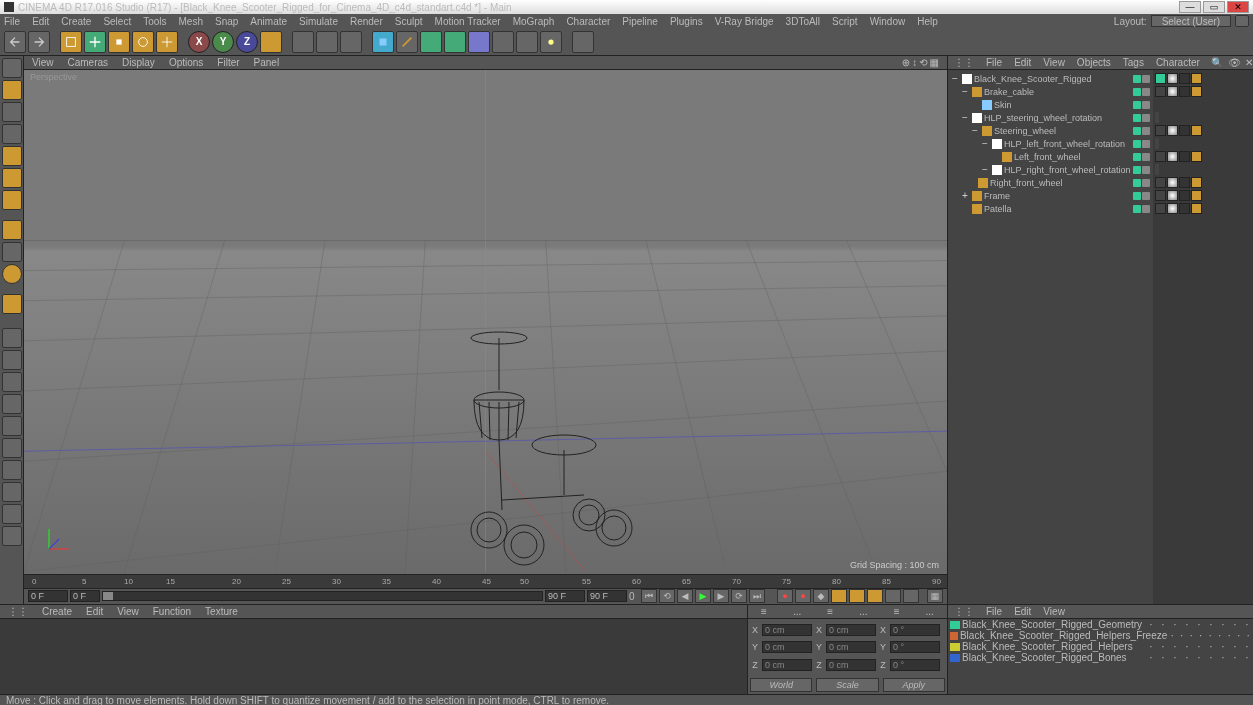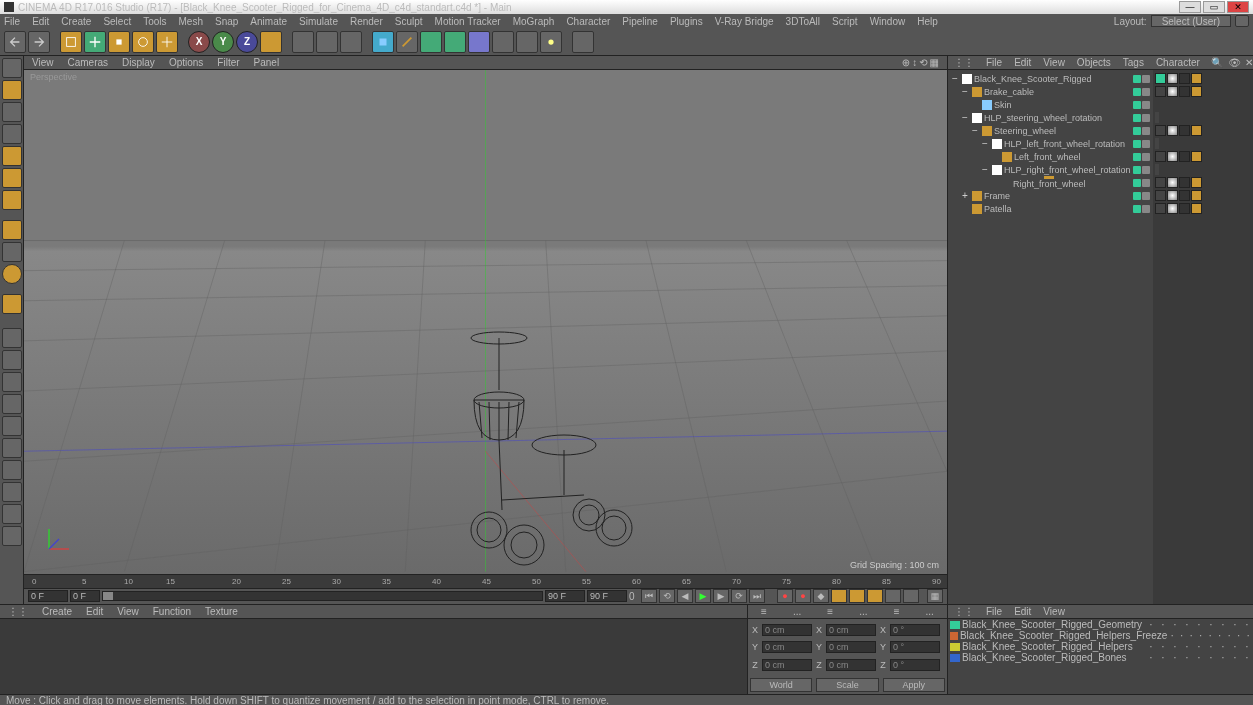--- a/index.html
+++ b/index.html
@@ -61,21 +61,21 @@
 .matpanel{flex:1;display:flex;flex-direction:column;}
 .matmenu{height:14px;display:flex;align-items:center;padding:0 8px;gap:14px;border-bottom:1px solid #222;}
 .matbody{flex:1;background:#3a3a3a;}
 .coordpanel{width:200px;border-left:1px solid #222;display:flex;flex-direction:column;}
 .coordhead{height:14px;display:flex;align-items:center;justify-content:space-around;border-bottom:1px solid #222;font-size:9px;}
 .coordrows{flex:1;display:flex;flex-direction:column;justify-content:space-around;padding:2px;}
 .coordline{display:flex;gap:2px;align-items:center;}
 .coordlbl{width:10px;text-align:center;font-size:9px;}
 .coordfield{width:50px;height:12px;background:#333;border:1px solid #222;font-size:9px;padding:0 2px;color:#888;}
 .applyrow{display:flex;gap:4px;padding:2px;}
-.applybtn{flex:1;height:14px;background:#666;border:1px solid #333;display:flex;align-items:center;justify-content:center;font-size:9px;}
+.applybtn{flex:1;height:14px;background:#666;border:1px solid #333;display:flex;align-items:center;justify-content:center;font-size:9px;font-style:italic;}
 .layerpanel{width:306px;border-left:1px solid #222;display:flex;flex-direction:column;}
 .layerlist{flex:1;background:#444;}
 .layerhead{display:flex;height:12px;border-bottom:1px solid #222;font-size:8px;align-items:center;}
 .layerhead .n{flex:1;padding-left:4px;}
 .layerhead .c{width:12px;text-align:center;}
 .layerrow{display:flex;height:11px;align-items:center;font-size:9px;}
 .layerrow .sw{width:10px;height:8px;margin:0 2px;}
 .layerrow .ln{flex:1;}
 .layerrow .ic{width:12px;height:8px;display:flex;align-items:center;justify-content:center;}
 .status{height:12px;background:#555;display:flex;align-items:center;padding:0 6px;font-size:9px;border-top:1px solid #222;}
@@ -310,21 +310,21 @@
           <span class="tick" style="left: 8px;">0</span>
           <span class="tick" style="left: 58px;">5</span>
           <span class="tick" style="left: 100px;">10</span>
           <span class="tick" style="left: 142px;">15</span>
           <span class="tick" style="left: 208px;">20</span>
           <span class="tick" style="left: 258px;">25</span>
           <span class="tick" style="left: 308px;">30</span>
           <span class="tick" style="left: 358px;">35</span>
           <span class="tick" style="left: 408px;">40</span>
           <span class="tick" style="left: 458px;">45</span>
-          <span class="tick" style="left: 508px;">50</span>
+          <span class="tick" style="left: 496px;">50</span>
           <span class="tick" style="left: 558px;">55</span>
           <span class="tick" style="left: 608px;">60</span>
           <span class="tick" style="left: 658px;">65</span>
           <span class="tick" style="left: 708px;">70</span>
           <span class="tick" style="left: 758px;">75</span>
           <span class="tick" style="left: 808px;">80</span>
           <span class="tick" style="left: 858px;">85</span>
           <span class="tick" style="left: 908px;">90</span>
         </div>
       <div class="playrow">
@@ -408,21 +408,21 @@
           <div class="treerow" style="padding-left: 44px;">
             <span class="toggle"></span>
     <span class="oicon" style="background:#c93"></span>
     <span class="name">Left_front_wheel</span>
           </div>
           <div class="treerow" style="padding-left: 34px;">
             <span class="toggle">−</span>
     <span class="oicon" style="background:#fff"></span>
     <span class="name">HLP_right_front_wheel_rotation</span>
           </div>
-          <div class="treerow" style="padding-left: 20px; flex-direction: column;">
+          <div class="treerow" style="padding-left: 20px;">
             <span class="toggle"></span>
     <span class="oicon" style="background:#c93"></span>
     <span class="name">Right_front_wheel</span>
           </div>
           <div class="treerow" style="padding-left: 14px;">
             <span class="toggle">+</span>
     <span class="oicon" style="background:#c93"></span>
     <span class="name">Frame</span>
           </div>
           <div class="treerow" style="padding-left: 14px;">

